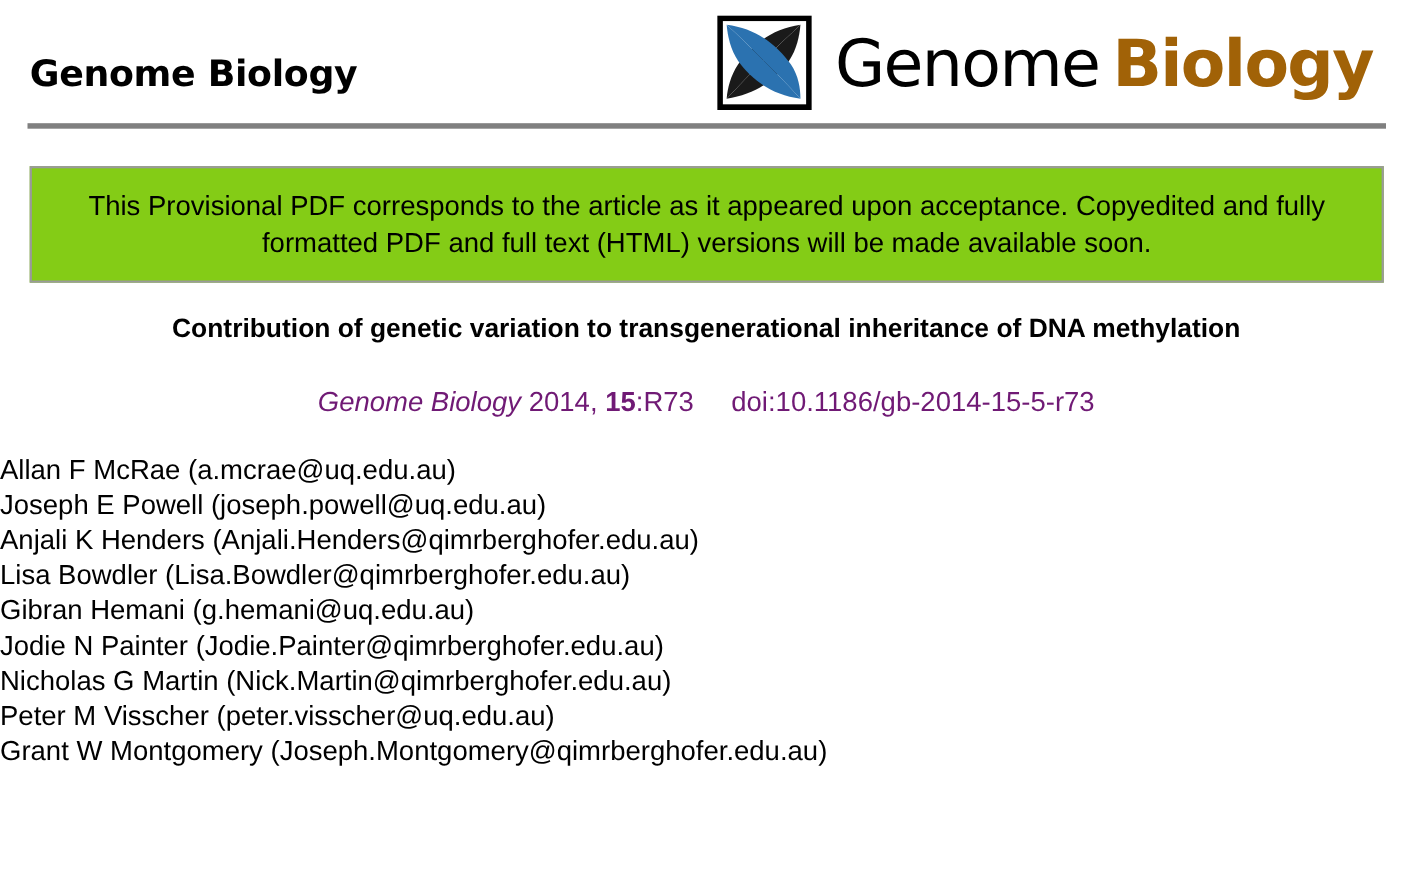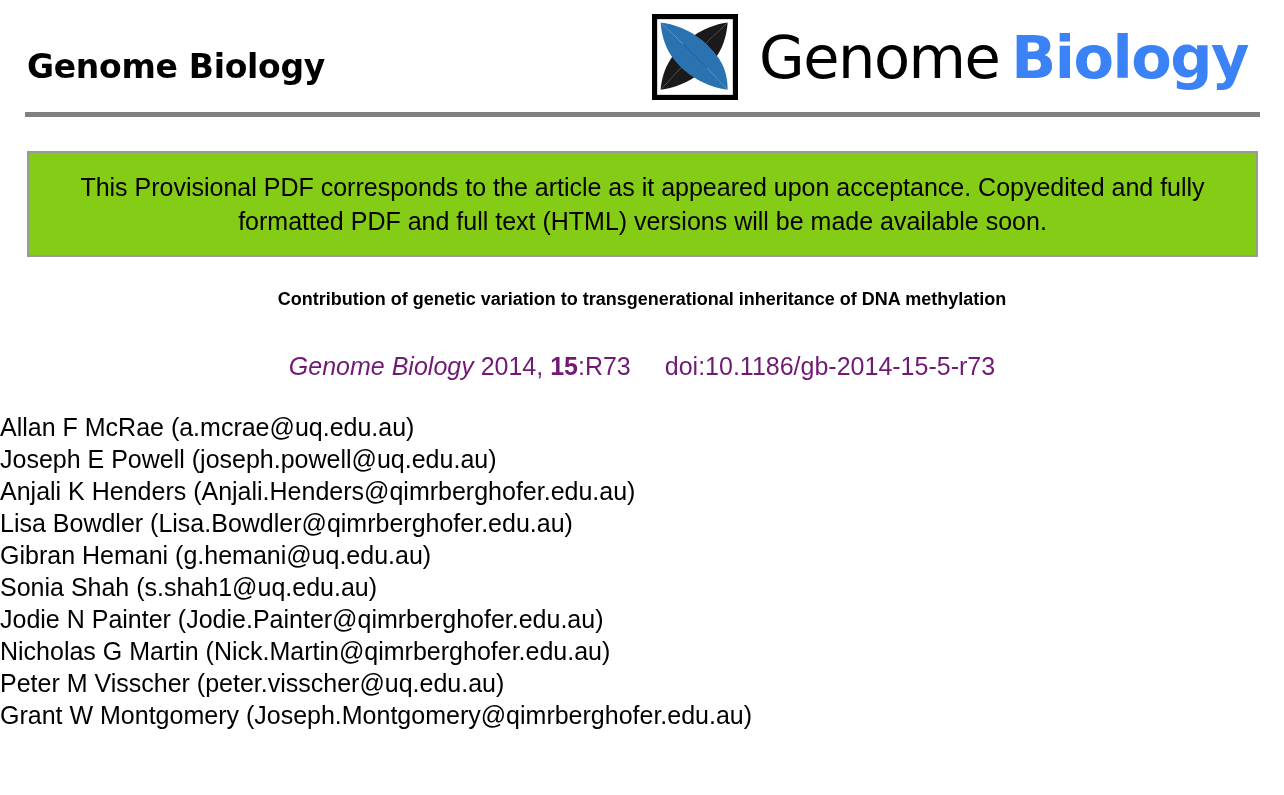--- a/index.html
+++ b/index.html
@@ -60,21 +60,21 @@
     font-family: "DejaVu Sans", sans-serif;
     font-size: 59px;
     font-weight: 400;
     color: #000000;
     letter-spacing: -1.5px;
   }
   .logo-word-biology {
     font-family: "DejaVu Sans", sans-serif;
     font-size: 59px;
     font-weight: 700;
-    color: #3b82f6;
+    color: #a16207;
     letter-spacing: -1.5px;
     margin-left: 12px;
   }
 
   .masthead-rule {
     position: absolute;
     left: 25px;
     top: 112px;
     width: 1235px;
     height: 5px;
@@ -109,21 +109,21 @@
     position: absolute;
     left: 0;
     top: 282px;
     width: 1284px;
   }
   .article-title {
     margin: 0 auto;
     width: 1120px;
     text-align: center;
     font-family: "Liberation Sans", sans-serif;
-    font-size: 18px;
+    font-size: 24px;
     font-weight: 700;
     line-height: 34px;
     color: #000000;
   }
   .citation {
     margin: 0;
     padding-top: 35px;
     text-align: center;
     font-family: "Liberation Sans", sans-serif;
     font-size: 25px;
@@ -189,19 +189,18 @@
   <p class="citation">
     <span class="cit-journal">Genome Biology</span><span> </span><span>2014,</span><span> </span><span class="cit-volume">15</span><span>:R73</span><span class="cit-gap"></span><span>doi:10.1186/gb-2014-15-5-r73</span>
   </p>
 
   <ul class="author-list">
     <li class="author-line">Allan F McRae (a.mcrae@uq.edu.au)</li>
     <li class="author-line">Joseph E Powell (joseph.powell@uq.edu.au)</li>
     <li class="author-line">Anjali K Henders (Anjali.Henders@qimrberghofer.edu.au)</li>
     <li class="author-line">Lisa Bowdler (Lisa.Bowdler@qimrberghofer.edu.au)</li>
     <li class="author-line">Gibran Hemani (g.hemani@uq.edu.au)</li>
-    <li class="author-line">Sonia Shah (s.shah1@uq.edu.au)</li>
     <li class="author-line">Jodie N Painter (Jodie.Painter@qimrberghofer.edu.au)</li>
     <li class="author-line">Nicholas G Martin (Nick.Martin@qimrberghofer.edu.au)</li>
     <li class="author-line">Peter M Visscher (peter.visscher@uq.edu.au)</li>
     <li class="author-line">Grant W Montgomery (Joseph.Montgomery@qimrberghofer.edu.au)</li>
   </ul>
 </div>
 
 </body></html>

